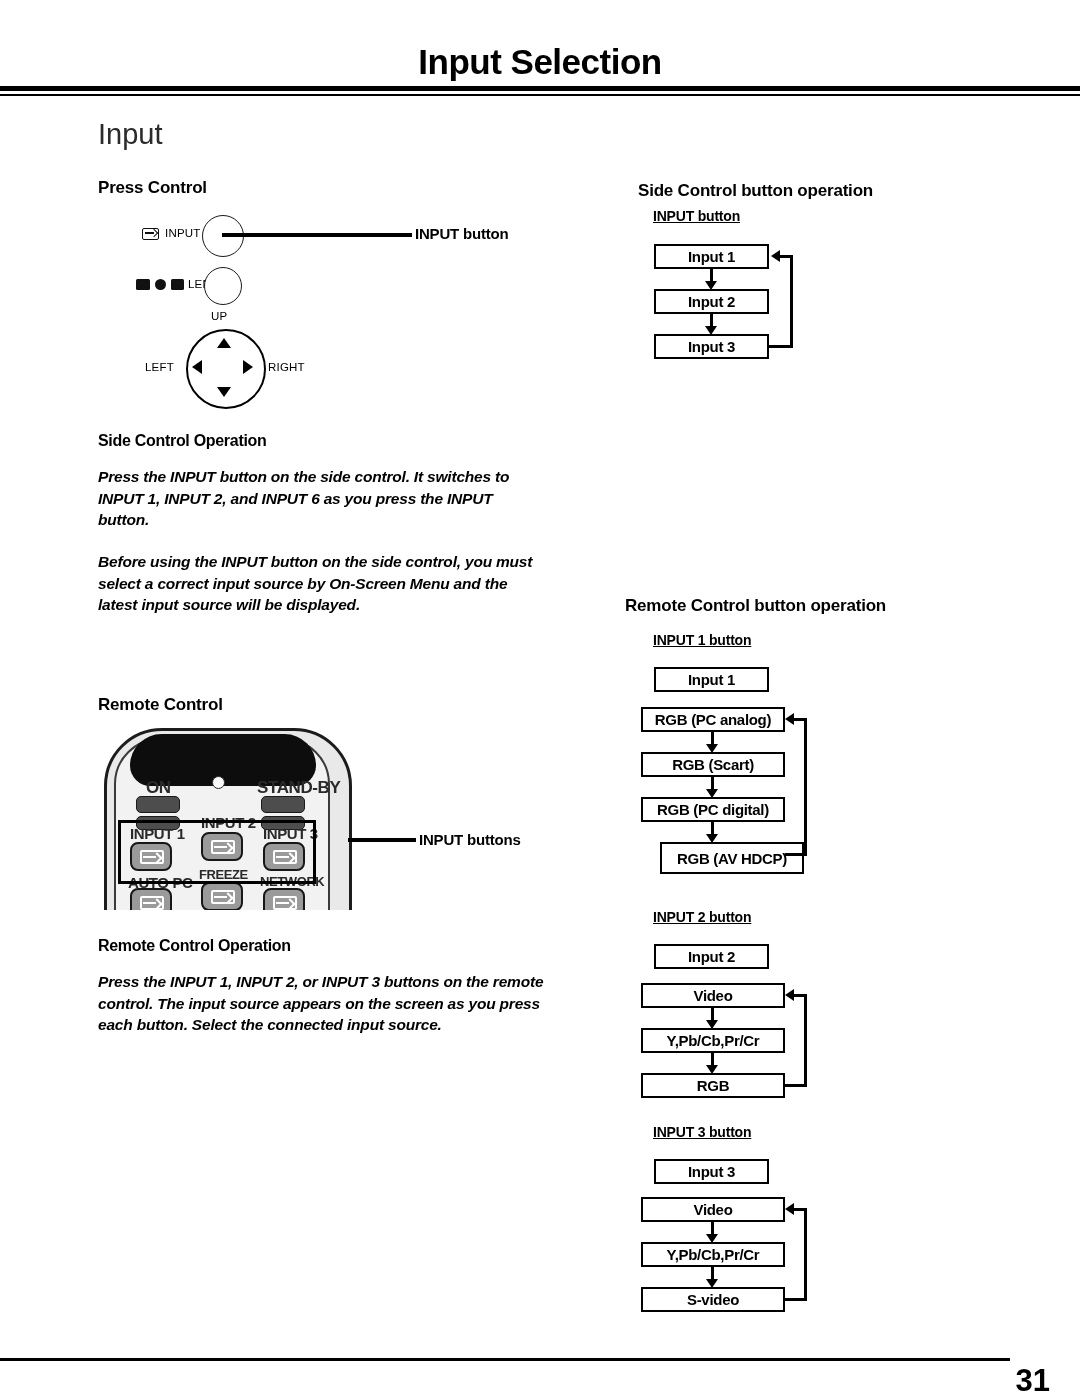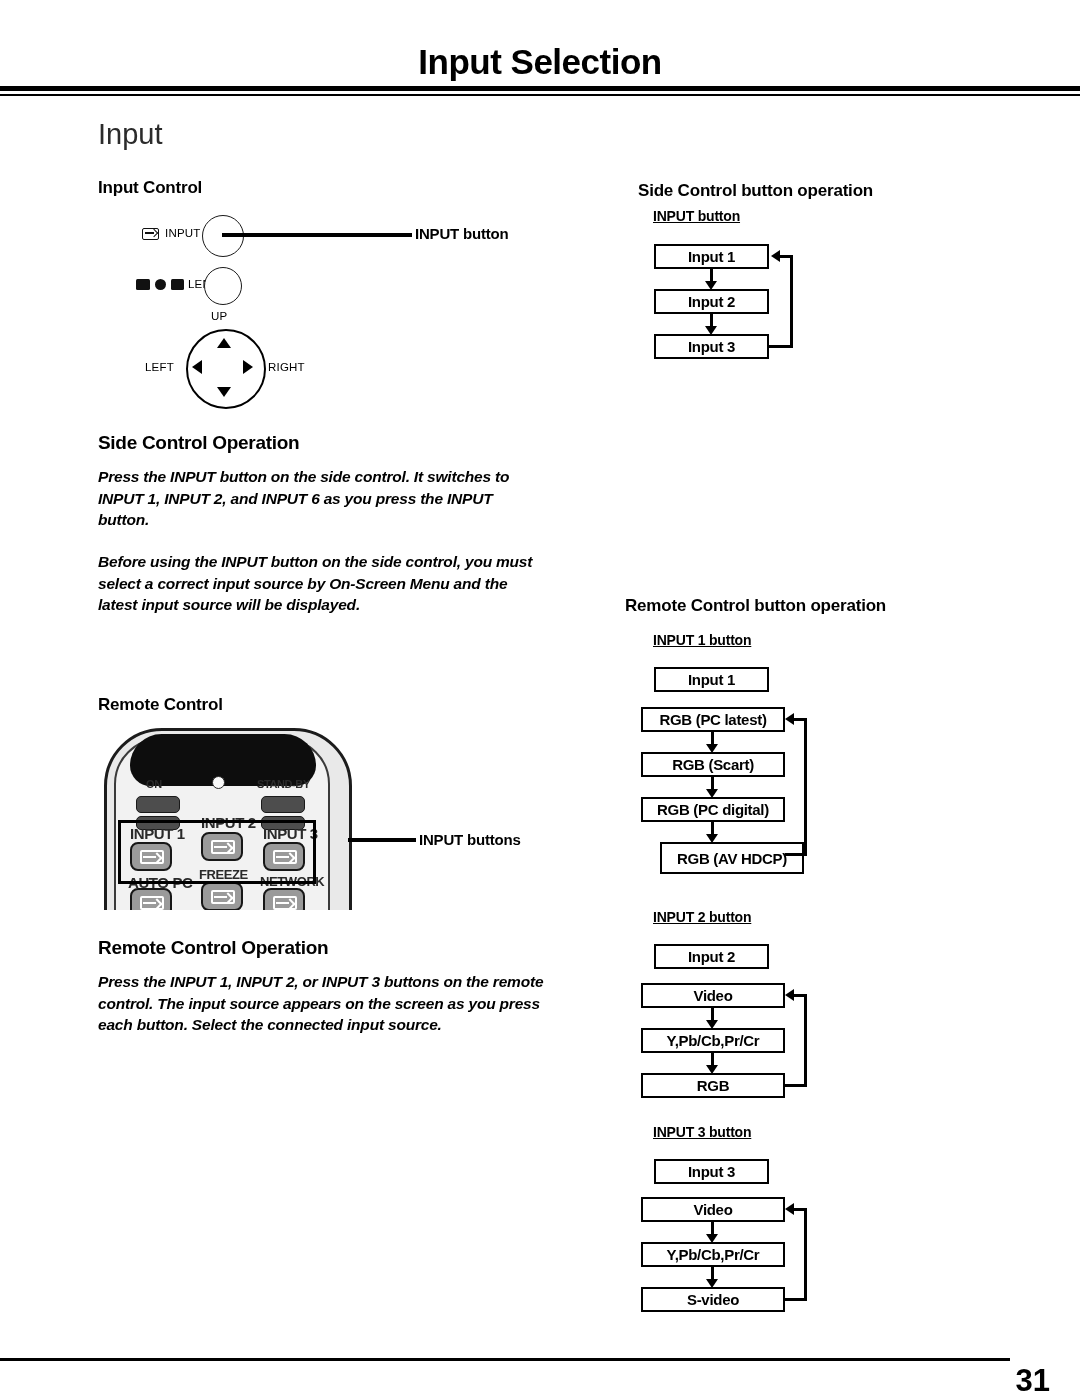--- a/index.html
+++ b/index.html
@@ -57,21 +57,21 @@
 
   
   .h-bold {
     position: absolute;
     font-size: 17px;
     font-weight: bold;
     letter-spacing: -0.2px;
   }
   .h-op {
     position: absolute;
-    font-size: 19px;
+    font-size: 16px;
     font-weight: bold;
     letter-spacing: -0.3px;
   }
   .para {
     position: absolute;
     font-size: 15.5px;
     font-weight: bold;
     font-style: italic;
     line-height: 21.5px;
     letter-spacing: -0.2px;
@@ -196,21 +196,21 @@
   .led {
     position: absolute;
     width: 13px; height: 13px;
     border: 1.8px solid #2a2a2a;
     border-radius: 50%;
     background: #fafafa;
     box-sizing: border-box;
   }
   .rc-text {
     position: absolute;
-    font-size: 11px;
+    font-size: 17px;
     font-weight: bold;
     color: #2a2a2a;
     letter-spacing: -0.4px;
     white-space: nowrap;
     font-family: "Liberation Sans", sans-serif;
   }
   .pill {
     position: absolute;
     background: #4d4d4d;
     border: 1.6px solid #1a1a1a;
@@ -306,21 +306,21 @@
 </style>
 </head>
 <body>
 
 <div class="page-title">Input Selection</div>
 <div class="rule-thick"></div>
 <div class="rule-thin"></div>
 
 <div class="section-heading">Input</div>
 
-<div class="h-bold" style="left:98px; top:178px;">Input Control</div>
+<div class="h-bold" style="left:98px; top:178px;">Press Control</div>
 
 <div>
 
   <div class="ic-input" style="left:142px; top:228px;"></div>
   <div class="sc-label" style="left:165px; top:227px;">INPUT</div>
   <div class="circle-btn" style="left:202px; top:215px; width:40px; height:40px;"></div>
   <div class="line-h" style="left:222px; top:233px; width:190px; height:3.5px;"></div>
   <div class="callout-label" style="left:415px; top:225px;">INPUT button</div>
 
   <div class="ic-sq" style="left:136px; top:279px; width:14px; height:11px;"></div>
@@ -412,21 +412,21 @@
   <div class="vline" style="left:790px; top:255px; height:92px;"></div>
   <div class="hline" style="left:780px; top:255px; width:13px;"></div>
   <div class="arrow-left" style="left:771px; top:250px;"></div>
 </div>
 
 <div class="h-bold" style="left:625px; top:596px;">Remote Control button operation</div>
 
 <div class="sub-underline" style="left:653px; top:632px;">INPUT 1 button</div>
 <div>
   <div class="fbox" style="left:654px; top:667px; width:115px; height:25px;">Input 1</div>
-  <div class="fbox" style="left:641px; top:707px; width:144px; height:25px;">RGB (PC latest)</div>
+  <div class="fbox" style="left:641px; top:707px; width:144px; height:25px;">RGB (PC analog)</div>
   <div class="vline" style="left:711px; top:732px; height:14px;"></div>
   <div class="arrow-down" style="left:706px; top:744px;"></div>
   <div class="fbox" style="left:641px; top:752px; width:144px; height:25px;">RGB (Scart)</div>
   <div class="vline" style="left:711px; top:777px; height:14px;"></div>
   <div class="arrow-down" style="left:706px; top:789px;"></div>
   <div class="fbox" style="left:641px; top:797px; width:144px; height:25px;">RGB (PC digital)</div>
   <div class="vline" style="left:711px; top:822px; height:14px;"></div>
   <div class="arrow-down" style="left:706px; top:834px;"></div>
   <div class="fbox" style="left:660px; top:842px; width:144px; height:32px;">RGB (AV HDCP)</div>
   <div class="hline" style="left:785px; top:853px; width:22px;"></div>

